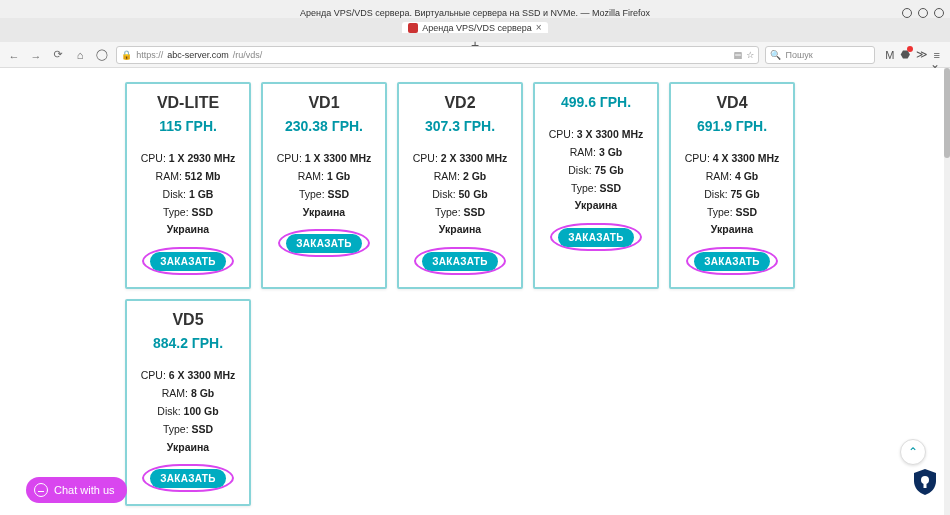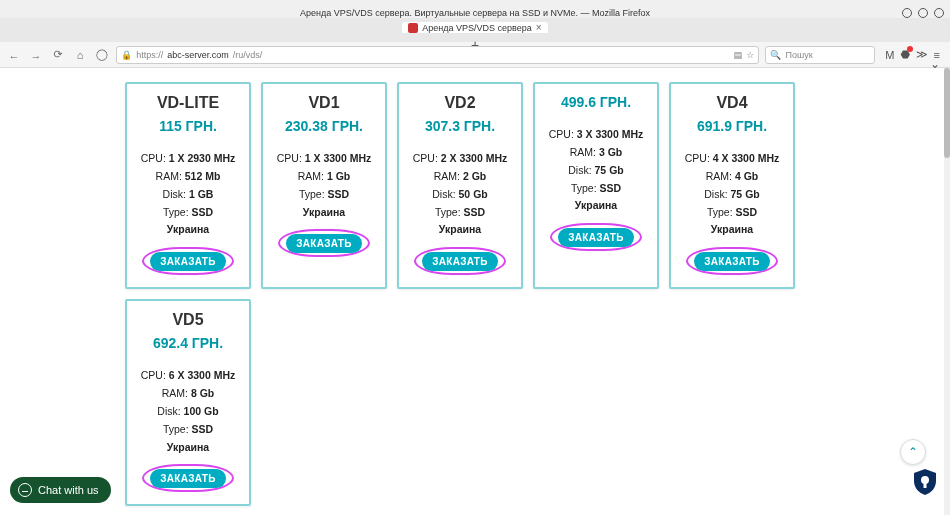--- a/index.html
+++ b/index.html
@@ -33,21 +33,21 @@
 .plan h3{ font-size:16px; color:#333; font-weight:700; margin-bottom:6px;}
 .plan .price{ color:#0097a7; font-size:14px; font-weight:700; margin-bottom:6px;}
 .plan .spec{ font-size:10.5px; color:#222; line-height:1.7;margin-top:16px;}
 .plan .spec b{ font-weight:700;}
 .order-wrap{ margin-top:8px; display:inline-block; border:2px solid #d946ef; border-radius:50%/60%; padding:2px 6px;}
 .order-btn{ background:#00acc1; color:#fff; border:none; padding:4px 10px; font-size:10px; font-weight:700; border-radius:11px; cursor:pointer; letter-spacing:.3px;}
 
 .scroll-top{ position:absolute; right:24px; bottom:50px; width:26px; height:26px; background:#fff; border:1px solid #ddd; border-radius:50%; display:flex; align-items:center; justify-content:center; color:#0097a7; font-size:12px; box-shadow:0 1px 3px rgba(0,0,0,.12); cursor:pointer;}
 .shield{ position:absolute; right:14px; bottom:14px; font-size:22px; color:#0b2c5e;}
 
-.chat{ position:absolute; left:10px; bottom:12px; background:#14532d; color:#fff; font-size:11px; padding:6px 12px 6px 8px; border-radius:16px; display:flex; align-items:center; gap:6px; cursor:pointer;}
+.chat{ position:absolute; left:26px; bottom:12px; background:#d946ef; color:#fff; font-size:11px; padding:6px 12px 6px 8px; border-radius:16px; display:flex; align-items:center; gap:6px; cursor:pointer;}
 .chat .bubble{ width:14px;height:14px; border:1.5px solid #fff; border-radius:50%; position:relative;}
 .chat .bubble::after{ content:""; position:absolute; left:3px; top:4px; width:6px; height:3px; border-bottom:1.5px solid #fff;}
 
 .scrollbar-shadow{ position:absolute; right:0; top:68px; width:6px; height: calc(515px - 68px); background: #f0f0f0;}
 .scrollbar-thumb{ position:absolute; right:0; top:68px; width:6px; height: 90px; background:#bbb; border-radius:3px;}
 </style>
 </head>
 <body>
 
 <div class="titlebar">
@@ -158,21 +158,21 @@
       <div><span>RAM:</span> <b>4 Gb</b></div>
       <div><span>Disk:</span> <b>75 Gb</b></div>
       <div><span>Type:</span> <b>SSD</b></div>
       <div><b>Украина</b></div>
     </div>
     <div class="order-wrap">
       <button class="order-btn">ЗАКАЗАТЬ</button>
     </div></div>
       <div class="plan">
     <h3>VD5</h3>
-    <div class="price">692.4 ГРН.</div>
+    <div class="price">884.2 ГРН.</div>
     <div class="spec">
       <div><span>CPU:</span> <b>6 X 3300 MHz</b></div>
       <div><span>RAM:</span> <b>8 Gb</b></div>
       <div><span>Disk:</span> <b>100 Gb</b></div>
       <div><span>Type:</span> <b>SSD</b></div>
       <div><b>Украина</b></div>
     </div>
     <div class="order-wrap">
       <button class="order-btn">ЗАКАЗАТЬ</button>
     </div></div>

